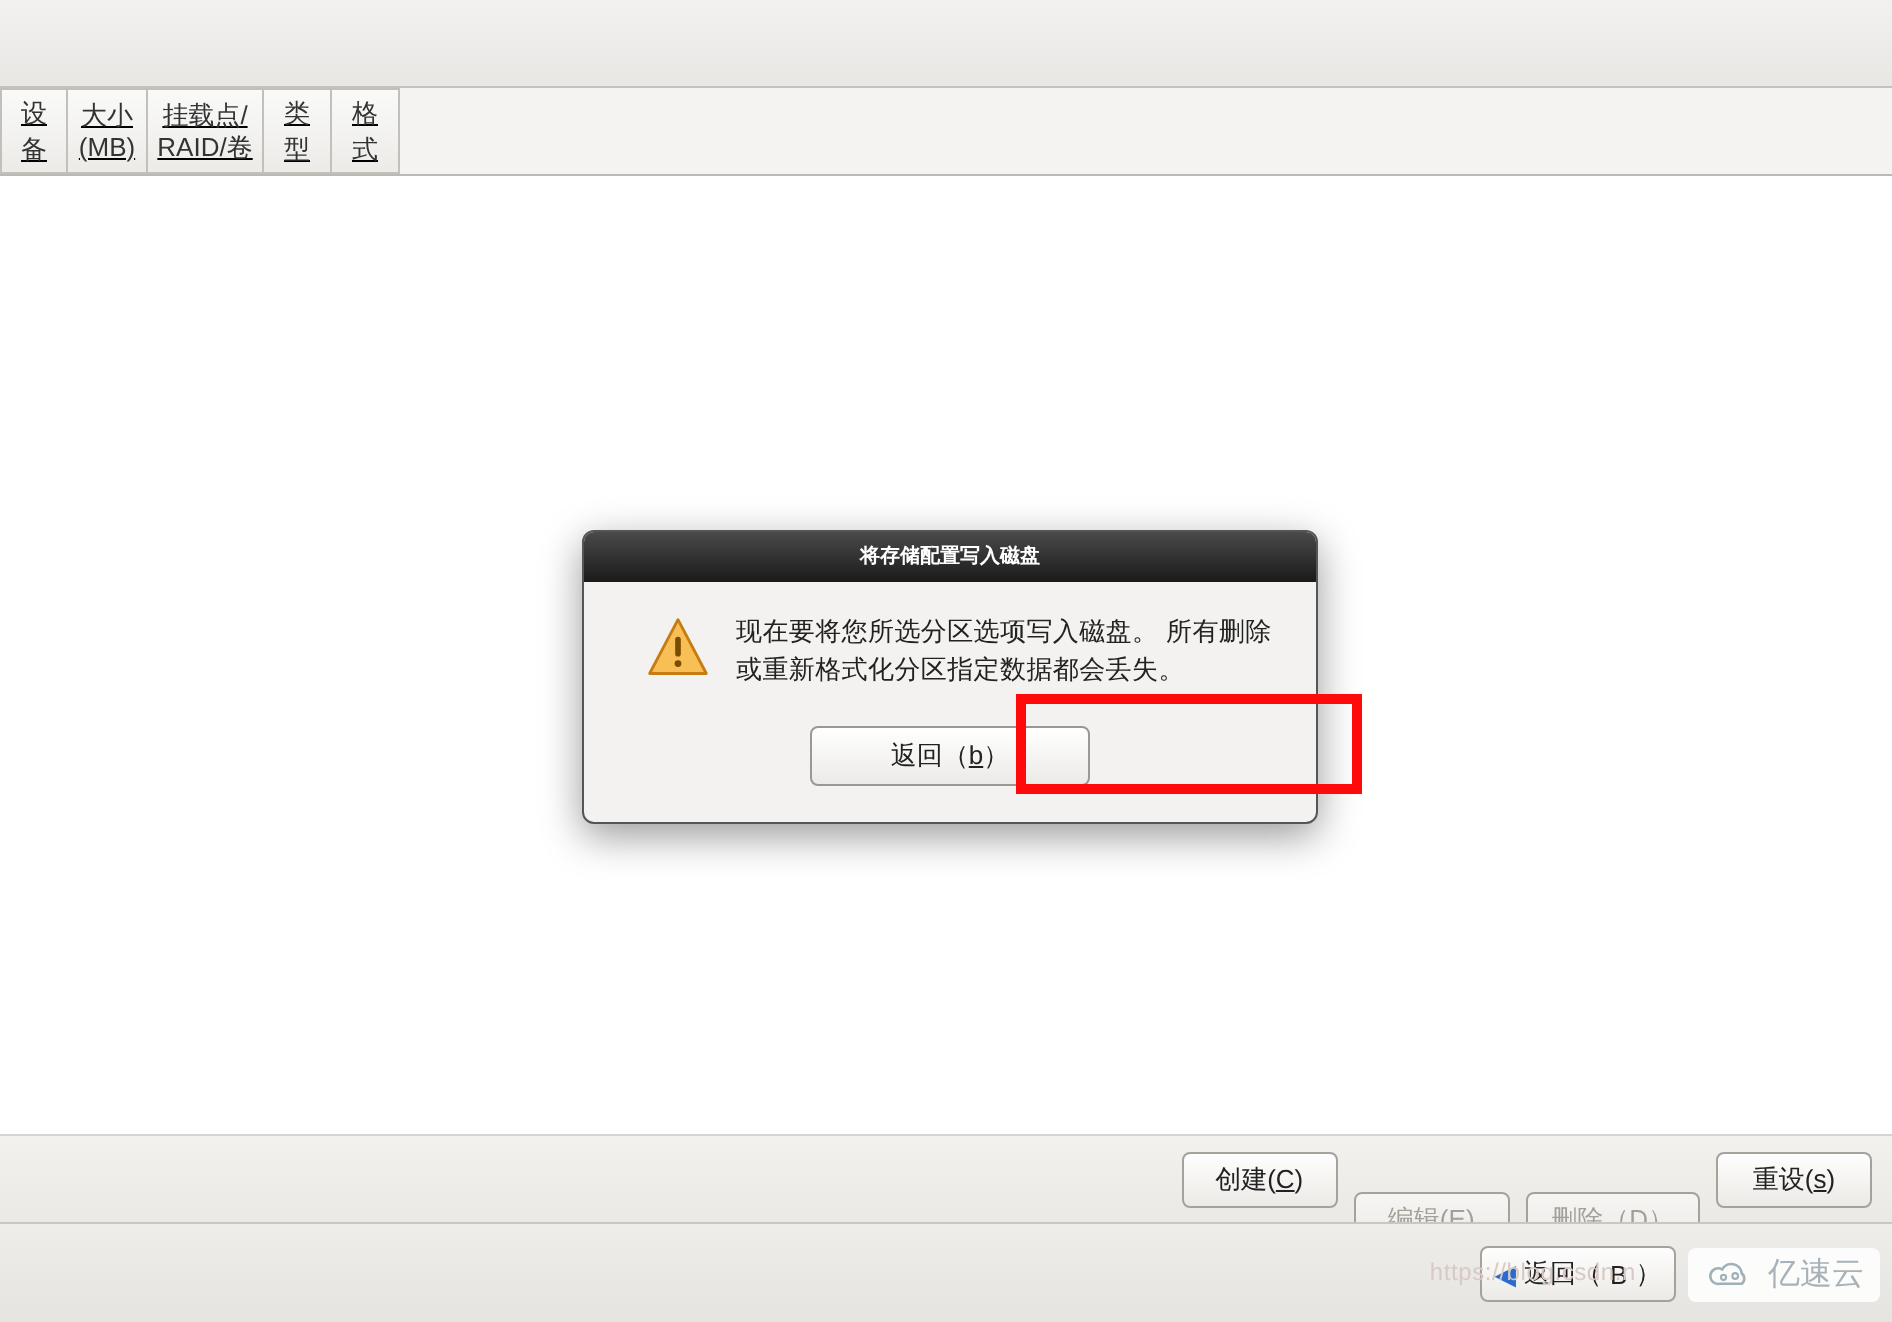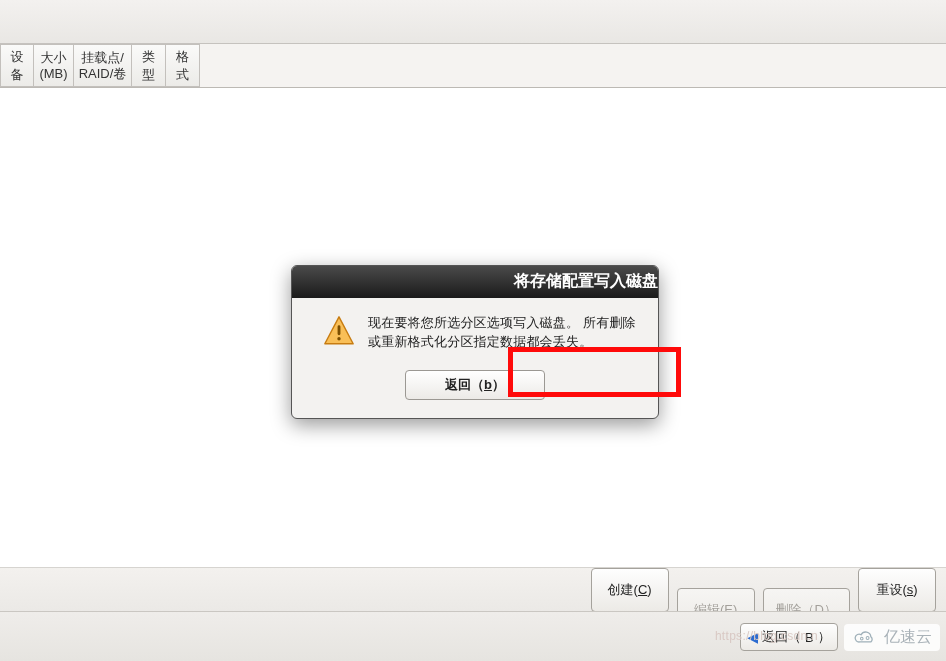--- a/index.html
+++ b/index.html
@@ -15,20 +15,21 @@
     .top-banner {
       height: 44px;
       background: linear-gradient(#f3f1ef, #e9e7e4);
       border-bottom: 1px solid #c5c2be;
     }
     .col-headers {
       display: flex;
       border-bottom: 1px solid #bcb9b4;
       background: #f5f3f1;
       height: 44px;
+      text-decoration: underline;
     }
     .col-header {
       border: 1px solid #c3c0bc;
       border-left: none;
       padding: 4px 8px;
       text-align: center;
       display: flex;
       align-items: center;
       justify-content: center;
       font-size: 13px;
@@ -49,23 +50,23 @@
       width: 368px;
       background: #f3f2f0;
       border: 1px solid #555;
       border-radius: 6px;
       box-shadow: 0 6px 20px rgba(0,0,0,0.4);
       overflow: visible;
     }
     .dialog-title {
       background: linear-gradient(#4a4a4a, #1a1a1a);
       color: #fff;
-      font-size: 16px;
+      font-size: 10px;
       font-weight: bold;
-      text-align: right;
+      text-align: center;
       padding: 5px 0 6px 0;
       border-top-left-radius: 5px;
       border-top-right-radius: 5px;
     }
     .dialog-body {
       display: flex;
       padding: 16px 14px 8px 30px;
       gap: 12px;
     }
     .warn-icon {
@@ -86,21 +87,20 @@
     }
     .dlg-btn {
       width: 140px;
       height: 30px;
       border: 1px solid #9b9893;
       border-radius: 4px;
       background: linear-gradient(#ffffff, #eceae7);
       font-size: 13px;
       color: #222;
       cursor: pointer;
-      font-weight: bold;
     }
     .dlg-btn .underline { text-decoration: underline; }
     .red-highlight {
       position: absolute;
       border: 5px solid #ff0a0a;
       pointer-events: none;
     }
     .bottom-buttons {
       position: absolute;
       bottom: 50px;
@@ -109,21 +109,21 @@
       height: 44px;
       border-top: 1px solid #d6d4d0;
       display: flex;
       justify-content: flex-end;
       align-items: center;
       gap: 8px;
       padding-right: 10px;
       background: linear-gradient(#f3f1ee, #ebe9e6);
     }
     .action-btn {
-      height: 44px;
+      height: 28px;
       min-width: 78px;
       padding: 0 12px;
       border: 1px solid #a5a29c;
       border-radius: 4px;
       background: linear-gradient(#fefefe, #eceae6);
       font-size: 13px;
       color: #222;
       cursor: pointer;
     }
     .action-btn .underline { text-decoration: underline; }

